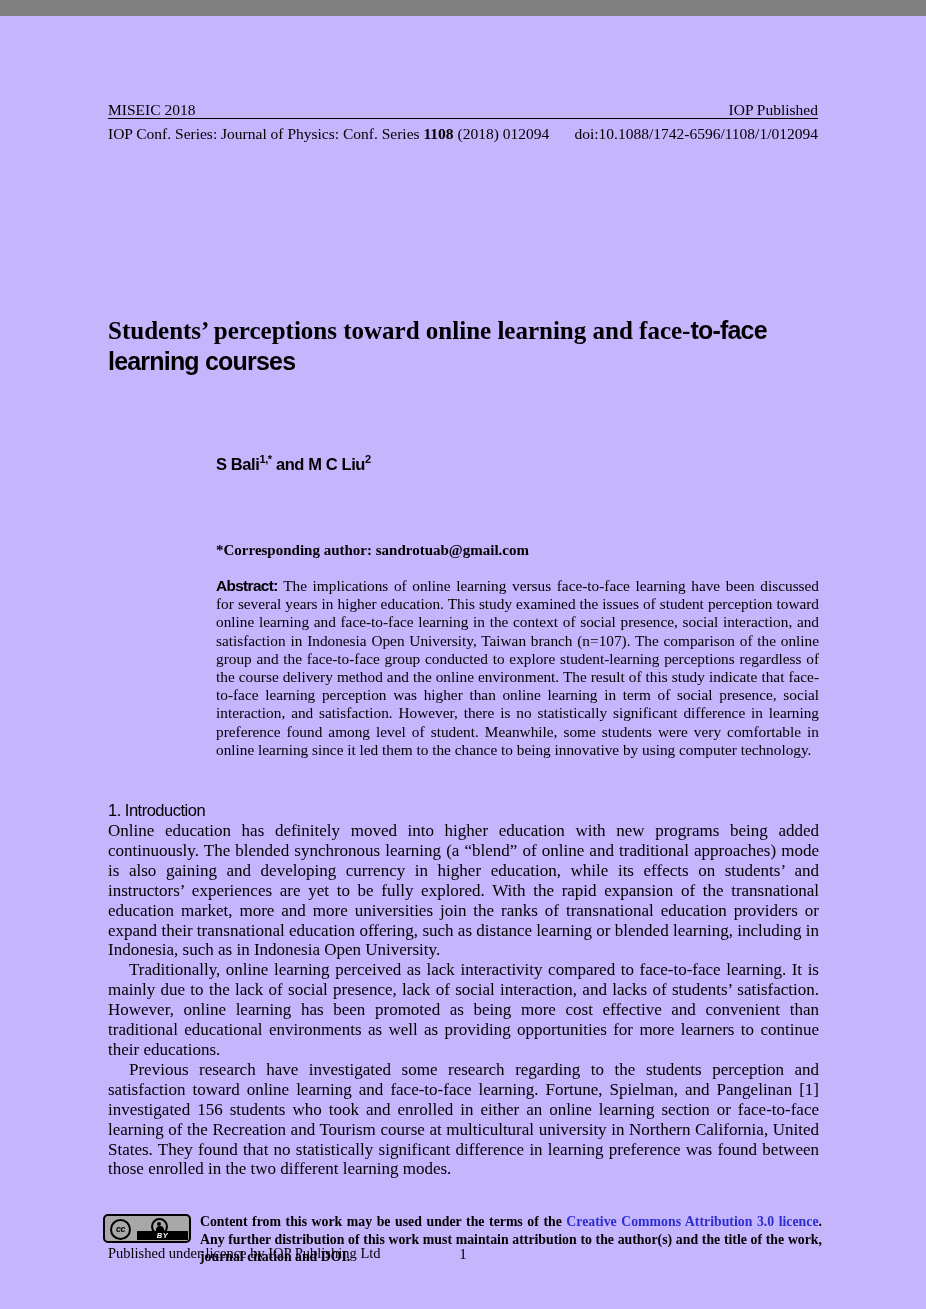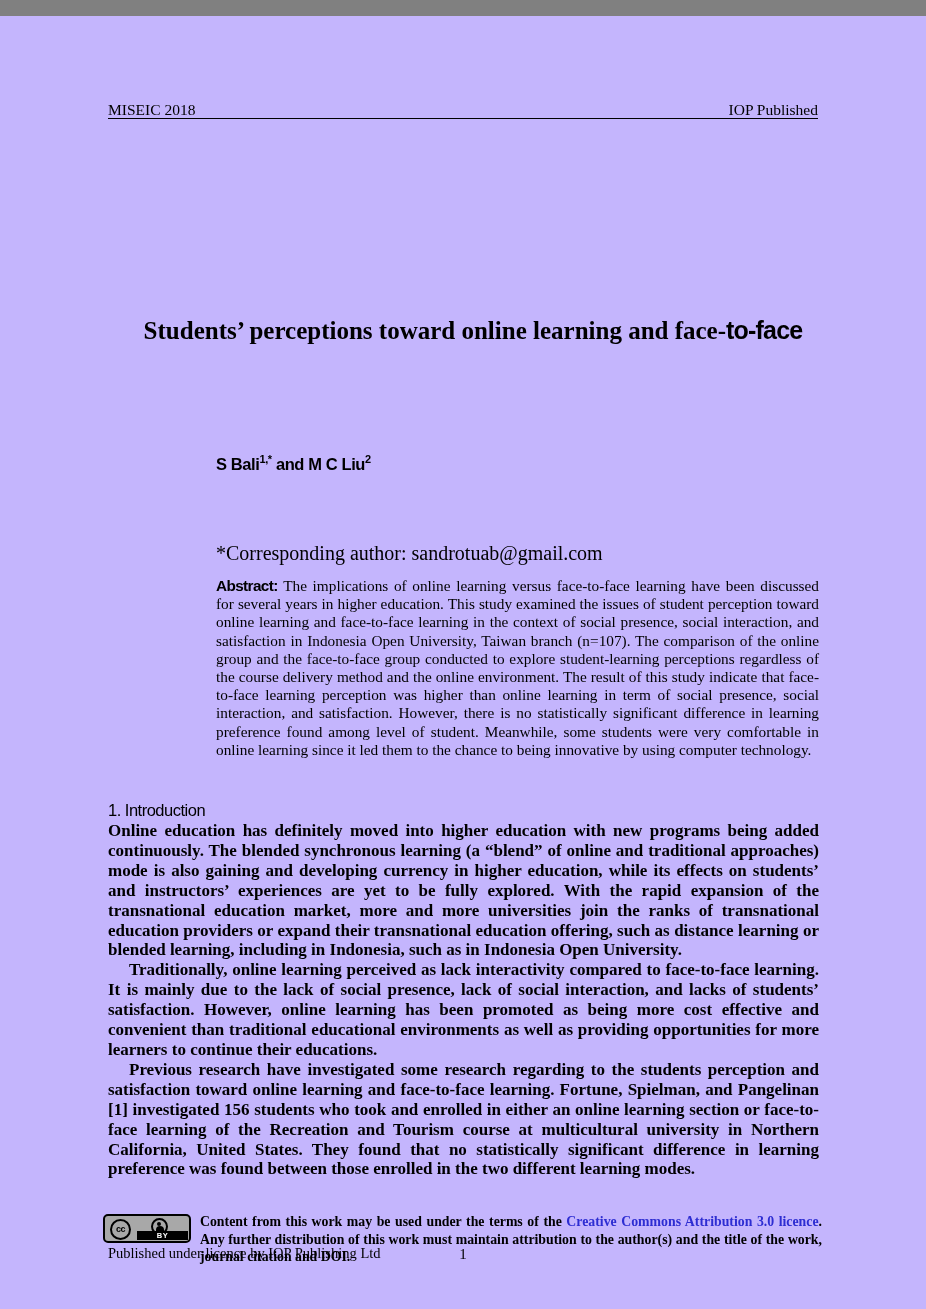--- a/index.html
+++ b/index.html
@@ -22,41 +22,42 @@
     font-size: 15.5px; line-height: 19px;
   }
   .hdr-rule {
     left: 108px; width: 710px; top: 102px;
     border-top: 1.6px solid #000;
   }
 
   
   .title {
     left: 108px; width: 730px; top: 299px;
-    font-size: 25px; font-weight: bold; line-height: 31px; text-align: center;
+    font-size: 25px; font-weight: bold; line-height: 31px;
   }
   .t-serif { font-family: "Liberation Serif", serif; }
   .t-sans  { font-family: "Liberation Sans", sans-serif; letter-spacing: -0.8px; }
 
   
   .authors {
     left: 216px; top: 437px;
     font-family: "Liberation Sans", sans-serif;
     font-weight: bold; font-size: 16.5px; letter-spacing: -0.4px;
   }
   .authors sup { font-size: 11px; }
   .affil {
     left: 216px; top: 477px; width: 580px;
     font-size: 15.5px; line-height: 19px;
     padding-left: 17px; text-indent: -17px;
   }
   .affil sup { font-size: 10.5px; }
   .corresp {
     left: 216px; top: 526px;
-    font-size: 20px;
+    font-size: 15px;
+    font-weight: bold;
   }
 
   
   .abstract {
     left: 216px; top: 561px; width: 603px;
     font-size: 15.3px; line-height: 18.2px;
     text-align: justify;
   }
   .abstract .label {
     font-family: Liberation Sans, sans-serif;
@@ -66,30 +67,29 @@
   
   .sec-heading {
     left: 108px; top: 785px;
     font-family: "Liberation Sans", sans-serif;
     font-weight: normal; font-size: 16.5px; letter-spacing: -0.5px;
   }
   .body-text {
     left: 108px; top: 805px; width: 711px;
     font-size: 17px; line-height: 19.9px;
     text-align: justify;
-    font-weight: bold;
   }
   .body-text p { margin: 0; }
   .body-text p.indent { text-indent: 21px; }
 
   
   .cc-badge {
     left: 103px; top: 1198px; width: 88px; height: 29px;
     border: 2px solid #000; border-radius: 5px;
-    background: #a8a8a8; box-sizing: border-box;
+    background: #a8a8a8; box-sizing: border-box; font-style: italic;
   }
   .cc-circle {
     position: absolute; left: 5px; top: 3px;
     width: 17px; height: 17px; border: 2.6px solid #000; border-radius: 50%;
     font-family: "Liberation Sans", sans-serif;
     font-weight: bold; font-size: 9px; line-height: 17px; text-align: center;
     color: #000; letter-spacing: -0.5px;
   }
   .by-circle {
     position: absolute; left: 46px; top: 2px;
@@ -130,22 +130,26 @@
 </head>
 <body>
 
 <div class="page">
 
   <div class="abs hdr-row" style="top:84px">
     <span>MISEIC 2018</span>
     <span>IOP Published</span>
   </div>
   <div class="abs hdr-rule"></div>
+  <div class="abs hdr-row" style="top:108px">
+    <span><span>IOP Conf. Series: Journal of Physics: Conf. Series </span><b>1108</b><span> (2018) 012094</span></span>
+    <span>doi:10.1088/1742-6596/1108/1/012094</span>
+  </div>
 
-  <h1 class="abs title" style="margin:0"><span class="t-serif">Students’ perceptions toward online learning and face-</span><span class="t-sans">to-face</span><br></h1>
+  <h1 class="abs title" style="margin:0"><span class="t-serif">Students’ perceptions toward online learning and face-</span><span class="t-sans">to-face</span><br><span class="t-sans">learning courses</span></h1>
 
   <div class="abs authors"><span>S Bali</span><sup>1,*</sup><span> and M C Liu</span><sup>2</sup></div>
 
 
   <div class="abs corresp">*Corresponding author: sandrotuab@gmail.com</div>
 
   <div class="abs abstract"><span class="label">Abstract:</span><span> The implications of online learning versus face-to-face learning have been discussed for several years in higher education. This study examined the issues of student perception toward online learning and face-to-face learning in the context of social presence, social interaction, and satisfaction in Indonesia Open University, Taiwan branch (n=107). The comparison of the online group and the face-to-face group conducted to explore student-learning perceptions regardless of the course delivery method and the online environment. The result of this study indicate that face-to-face learning perception was higher than online learning in term of social presence, social interaction, and satisfaction. However, there is no statistically significant difference in learning preference found among level of student. Meanwhile, some students were very comfortable in online learning since it led them to the chance to being innovative by using computer technology.</span></div>
 
   <div class="abs sec-heading">1. Introduction</div>
   <div class="abs body-text">

